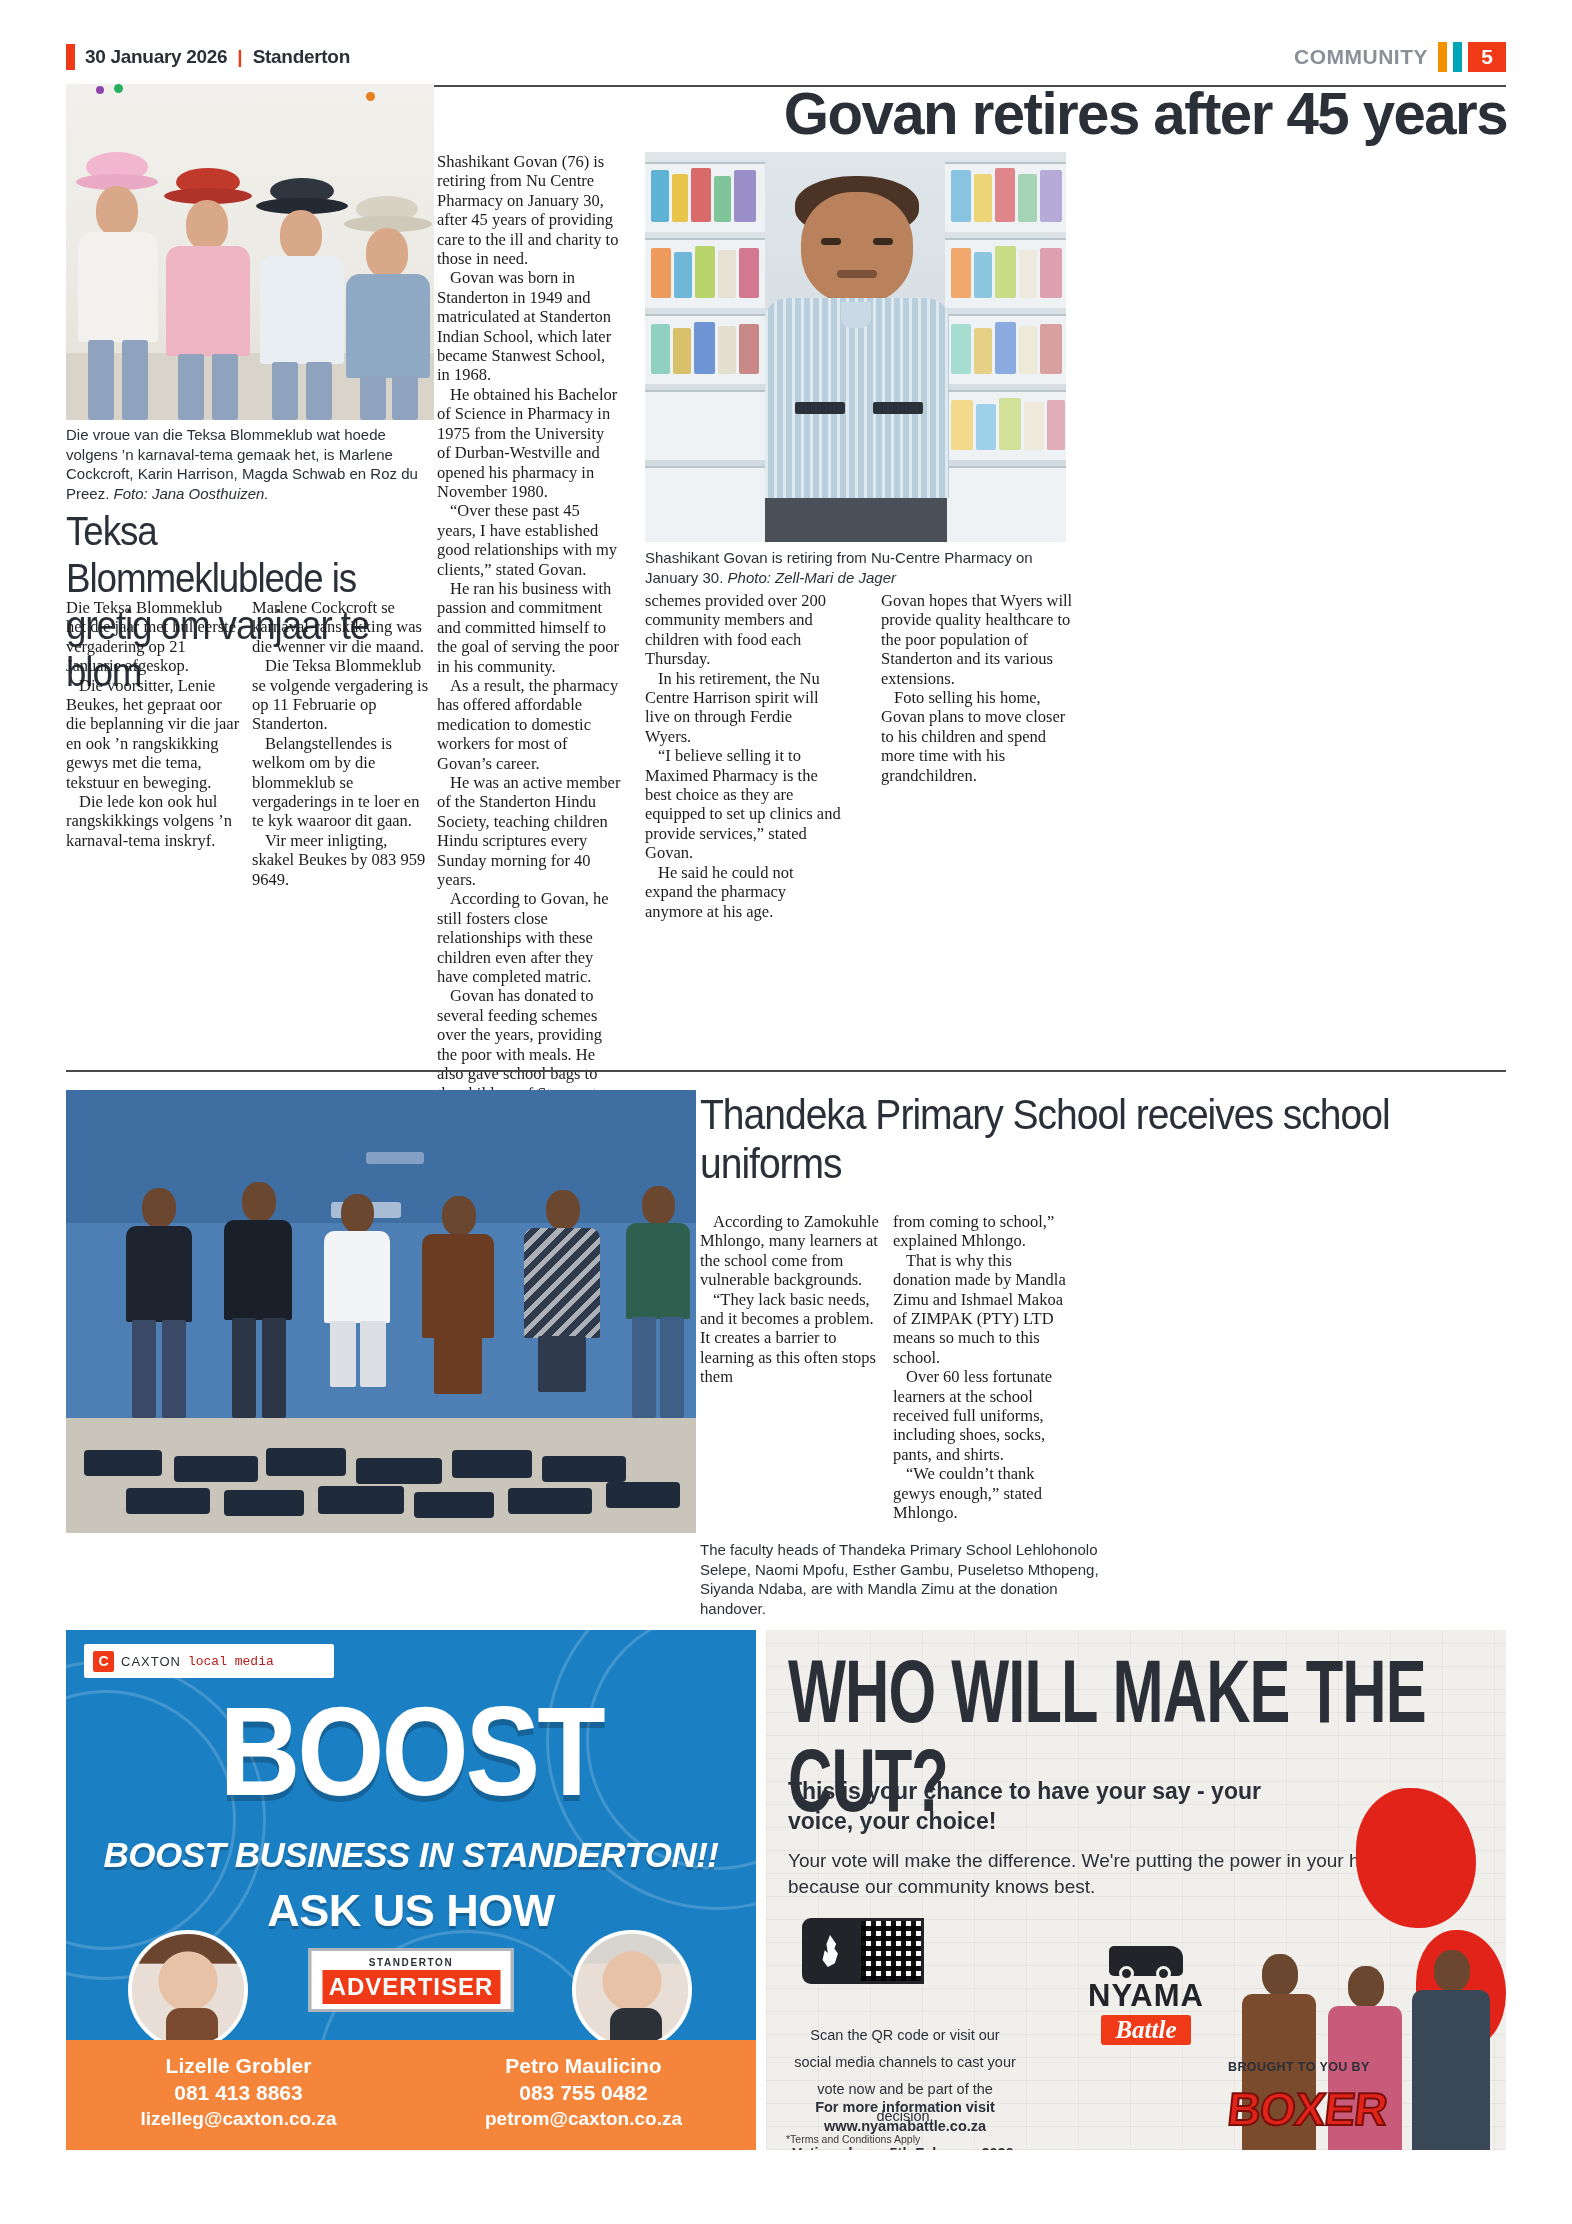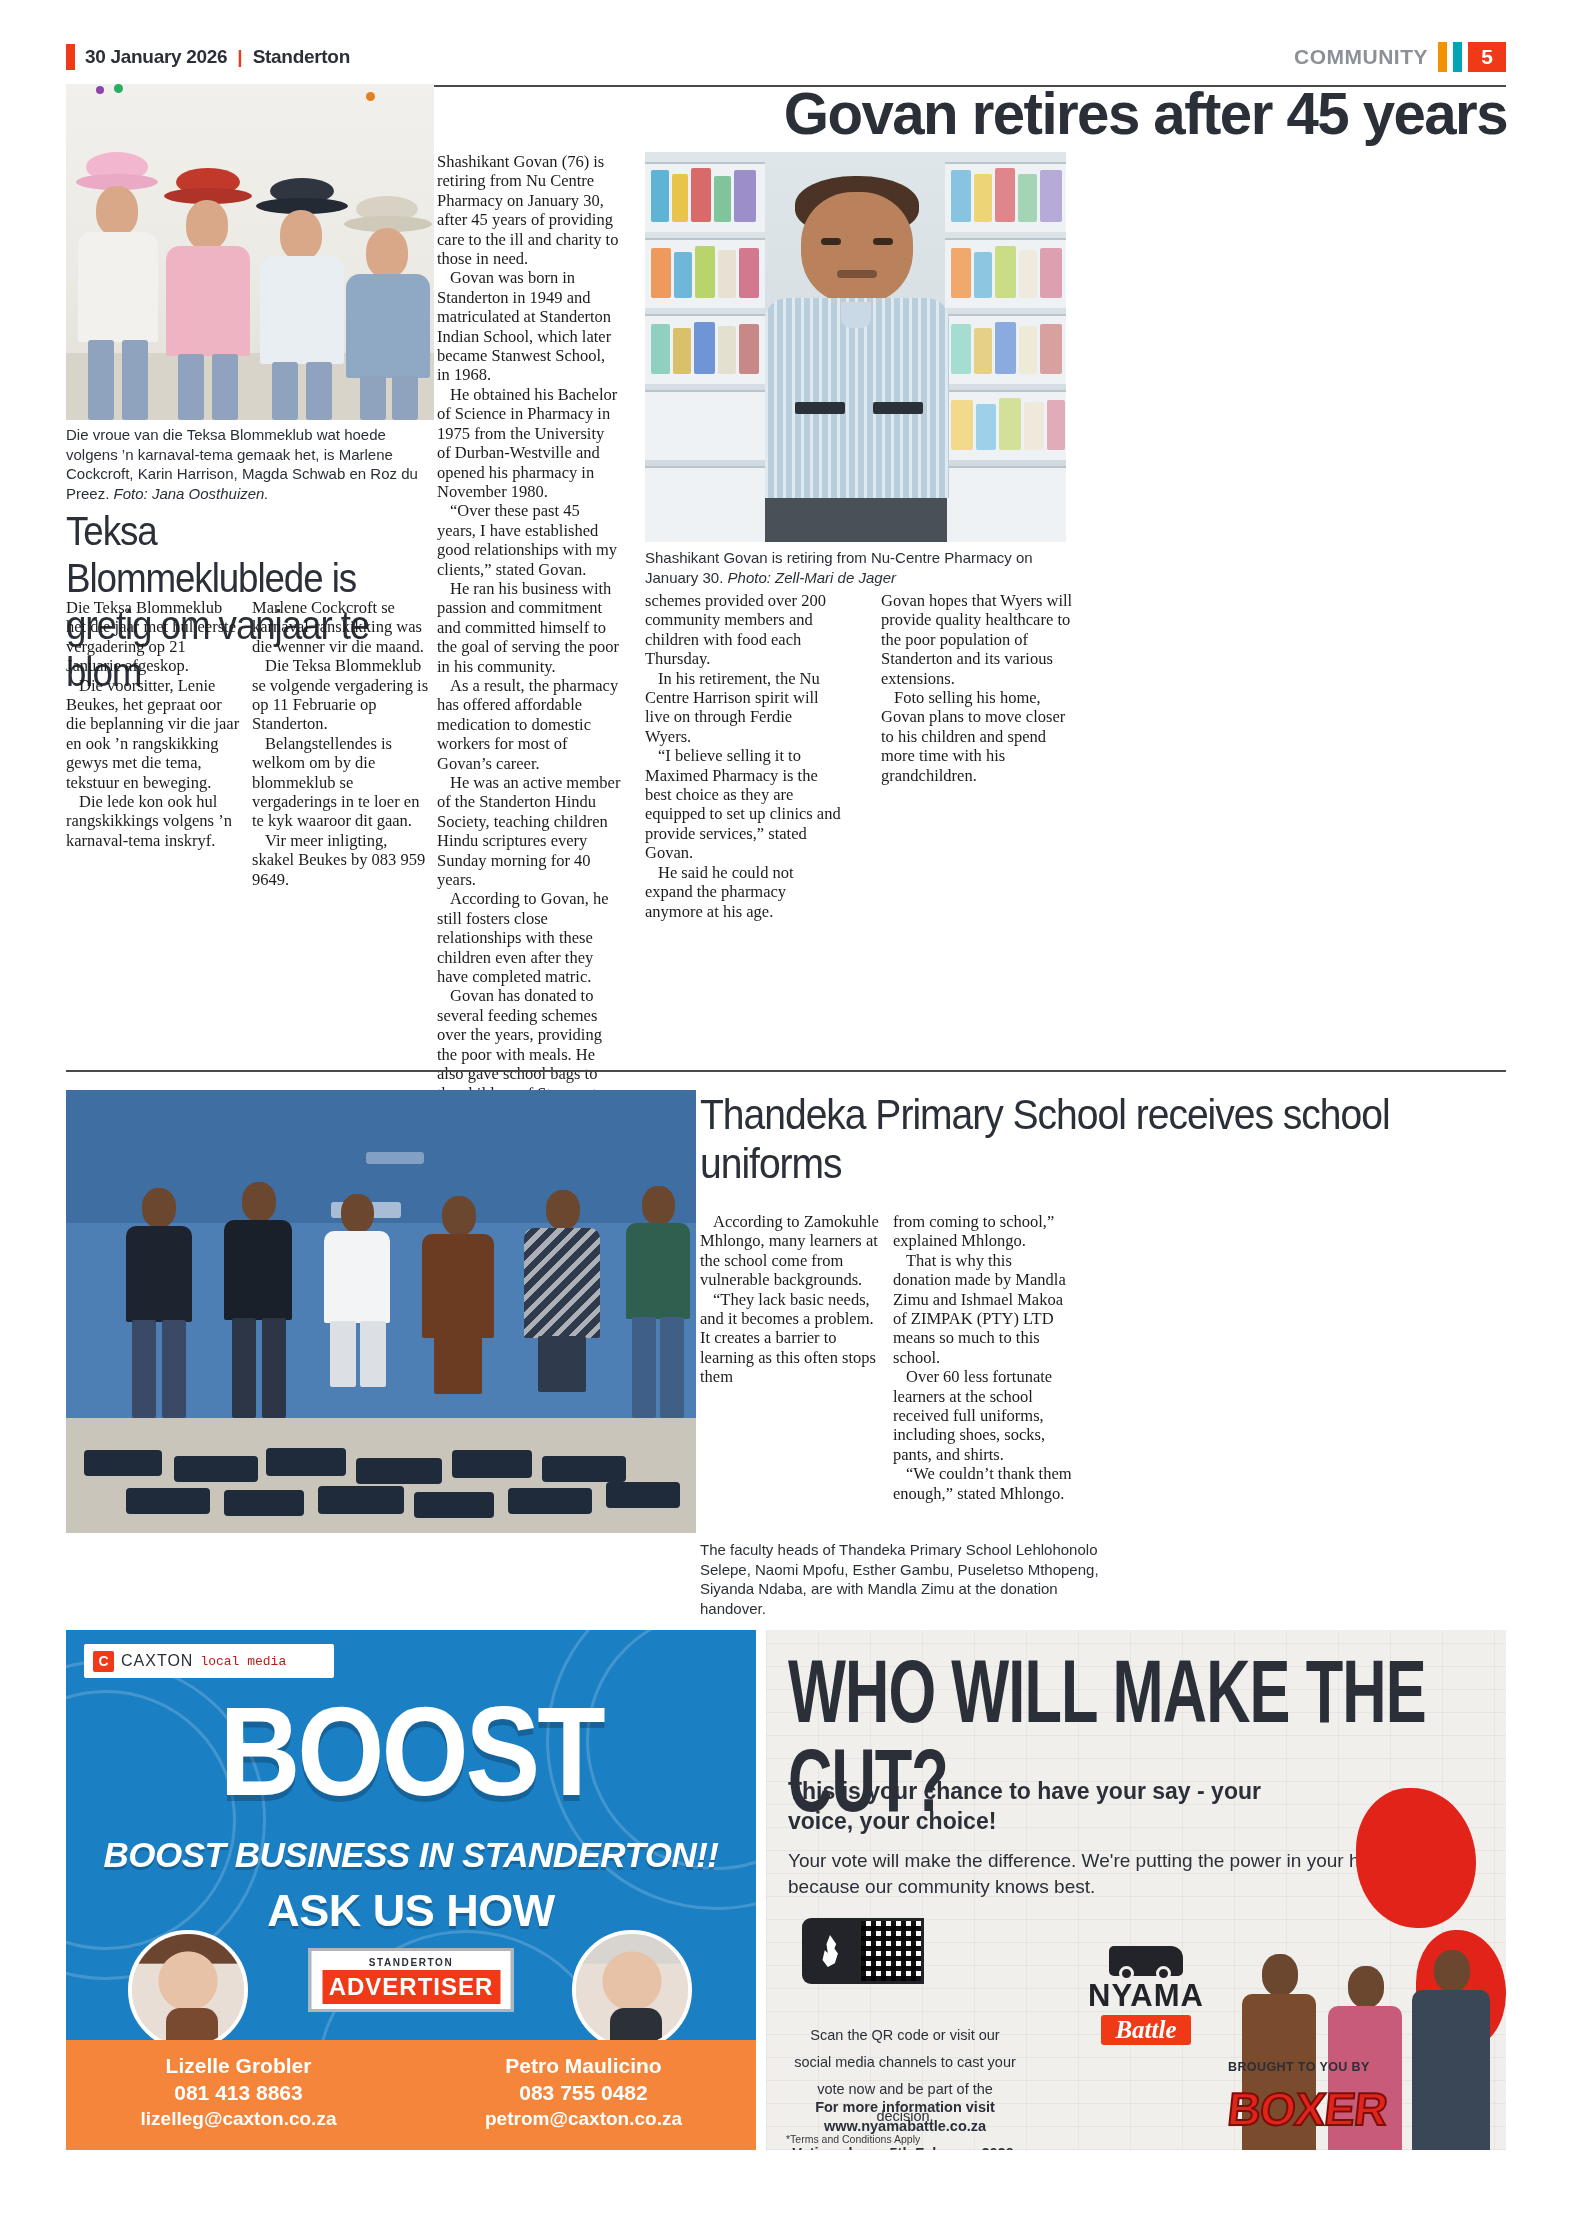--- a/index.html
+++ b/index.html
@@ -137,21 +137,21 @@
   .ring { position:absolute; border:3px solid rgba(255,255,255,.5); border-radius:50%; }
   .caxton-bar {
     position:absolute; left:18px; top:14px; width:250px; height:34px;
     background:#fff; display:flex; align-items:center; gap:7px; padding:0 9px;
     border-radius:2px;
   }
   .caxton-logo { width:21px; height:21px; background:#F03A17; color:#fff;
     font-family:"Liberation Sans",sans-serif; font-weight:700; font-size:14px;
     display:flex; align-items:center; justify-content:center; border-radius:2px; }
   .caxton-name { font-family:"Liberation Sans",sans-serif; font-weight:400;
-    font-size:16px; color:#2b2f38; letter-spacing:1px; }
+    font-size:13px; color:#2b2f38; letter-spacing:1px; }
   .caxton-sub { font-family:Liberation Mono, monospace; font-size:13px; color:#b91c1c; }
   .boost-word {
     position:absolute; left:0; top:60px; width:100%; text-align:center;
     font-family:"Liberation Sans", sans-serif; font-weight:700; font-size:112px;
     line-height:112px; color:#fff; letter-spacing:-3px;
     text-shadow: 0 5px 0 rgba(0,0,0,.22);
     transform: scaleY(1.12); transform-origin: top center;
   }
   .boost-sub {
     position:absolute; left:0; top:205px; width:100%; text-align:center;
@@ -513,21 +513,21 @@
   <div class="head-thandeka">Thandeka Primary School receives school uniforms</div>
 
   <div class="body-col th-c1">
     <p>According to Zamokuhle Mhlongo, many learners at the school come from vulnerable backgrounds.</p>
     <p>“They lack basic needs, and it becomes a problem. It creates a barrier to learning as this often stops them</p>
   </div>
   <div class="body-col th-c2">
     <p class="first">from coming to school,” explained Mhlongo.</p>
     <p>That is why this donation made by Mandla Zimu and Ishmael Makoa of ZIMPAK (PTY) LTD means so much to this school.</p>
     <p>Over 60 less fortunate learners at the school received full uniforms, including shoes, socks, pants, and shirts.</p>
-    <p>“We couldn’t thank them enough,” stated Mhlongo.</p>
+    <p>“We couldn’t thank gewys enough,” stated Mhlongo.</p>
   </div>
 
   <div class="cap cap-thandeka">The faculty heads of Thandeka Primary School Lehlohonolo Selepe, Naomi Mpofu, Esther Gambu, Puseletso Mthopeng, Siyanda Ndaba, are with Mandla Zimu at the donation handover.</div>
 
   <div class="ad ad-boost">
     <div class="boost-rings">
       <div class="ring" style="left:-120px;top:30px;width:320px;height:320px;"></div>
       <div class="ring" style="left:-90px;top:60px;width:260px;height:260px;"></div>
       <div class="ring" style="left:480px;top:-60px;width:340px;height:340px;"></div>
       <div class="ring" style="left:520px;top:-20px;width:260px;height:260px;"></div>

